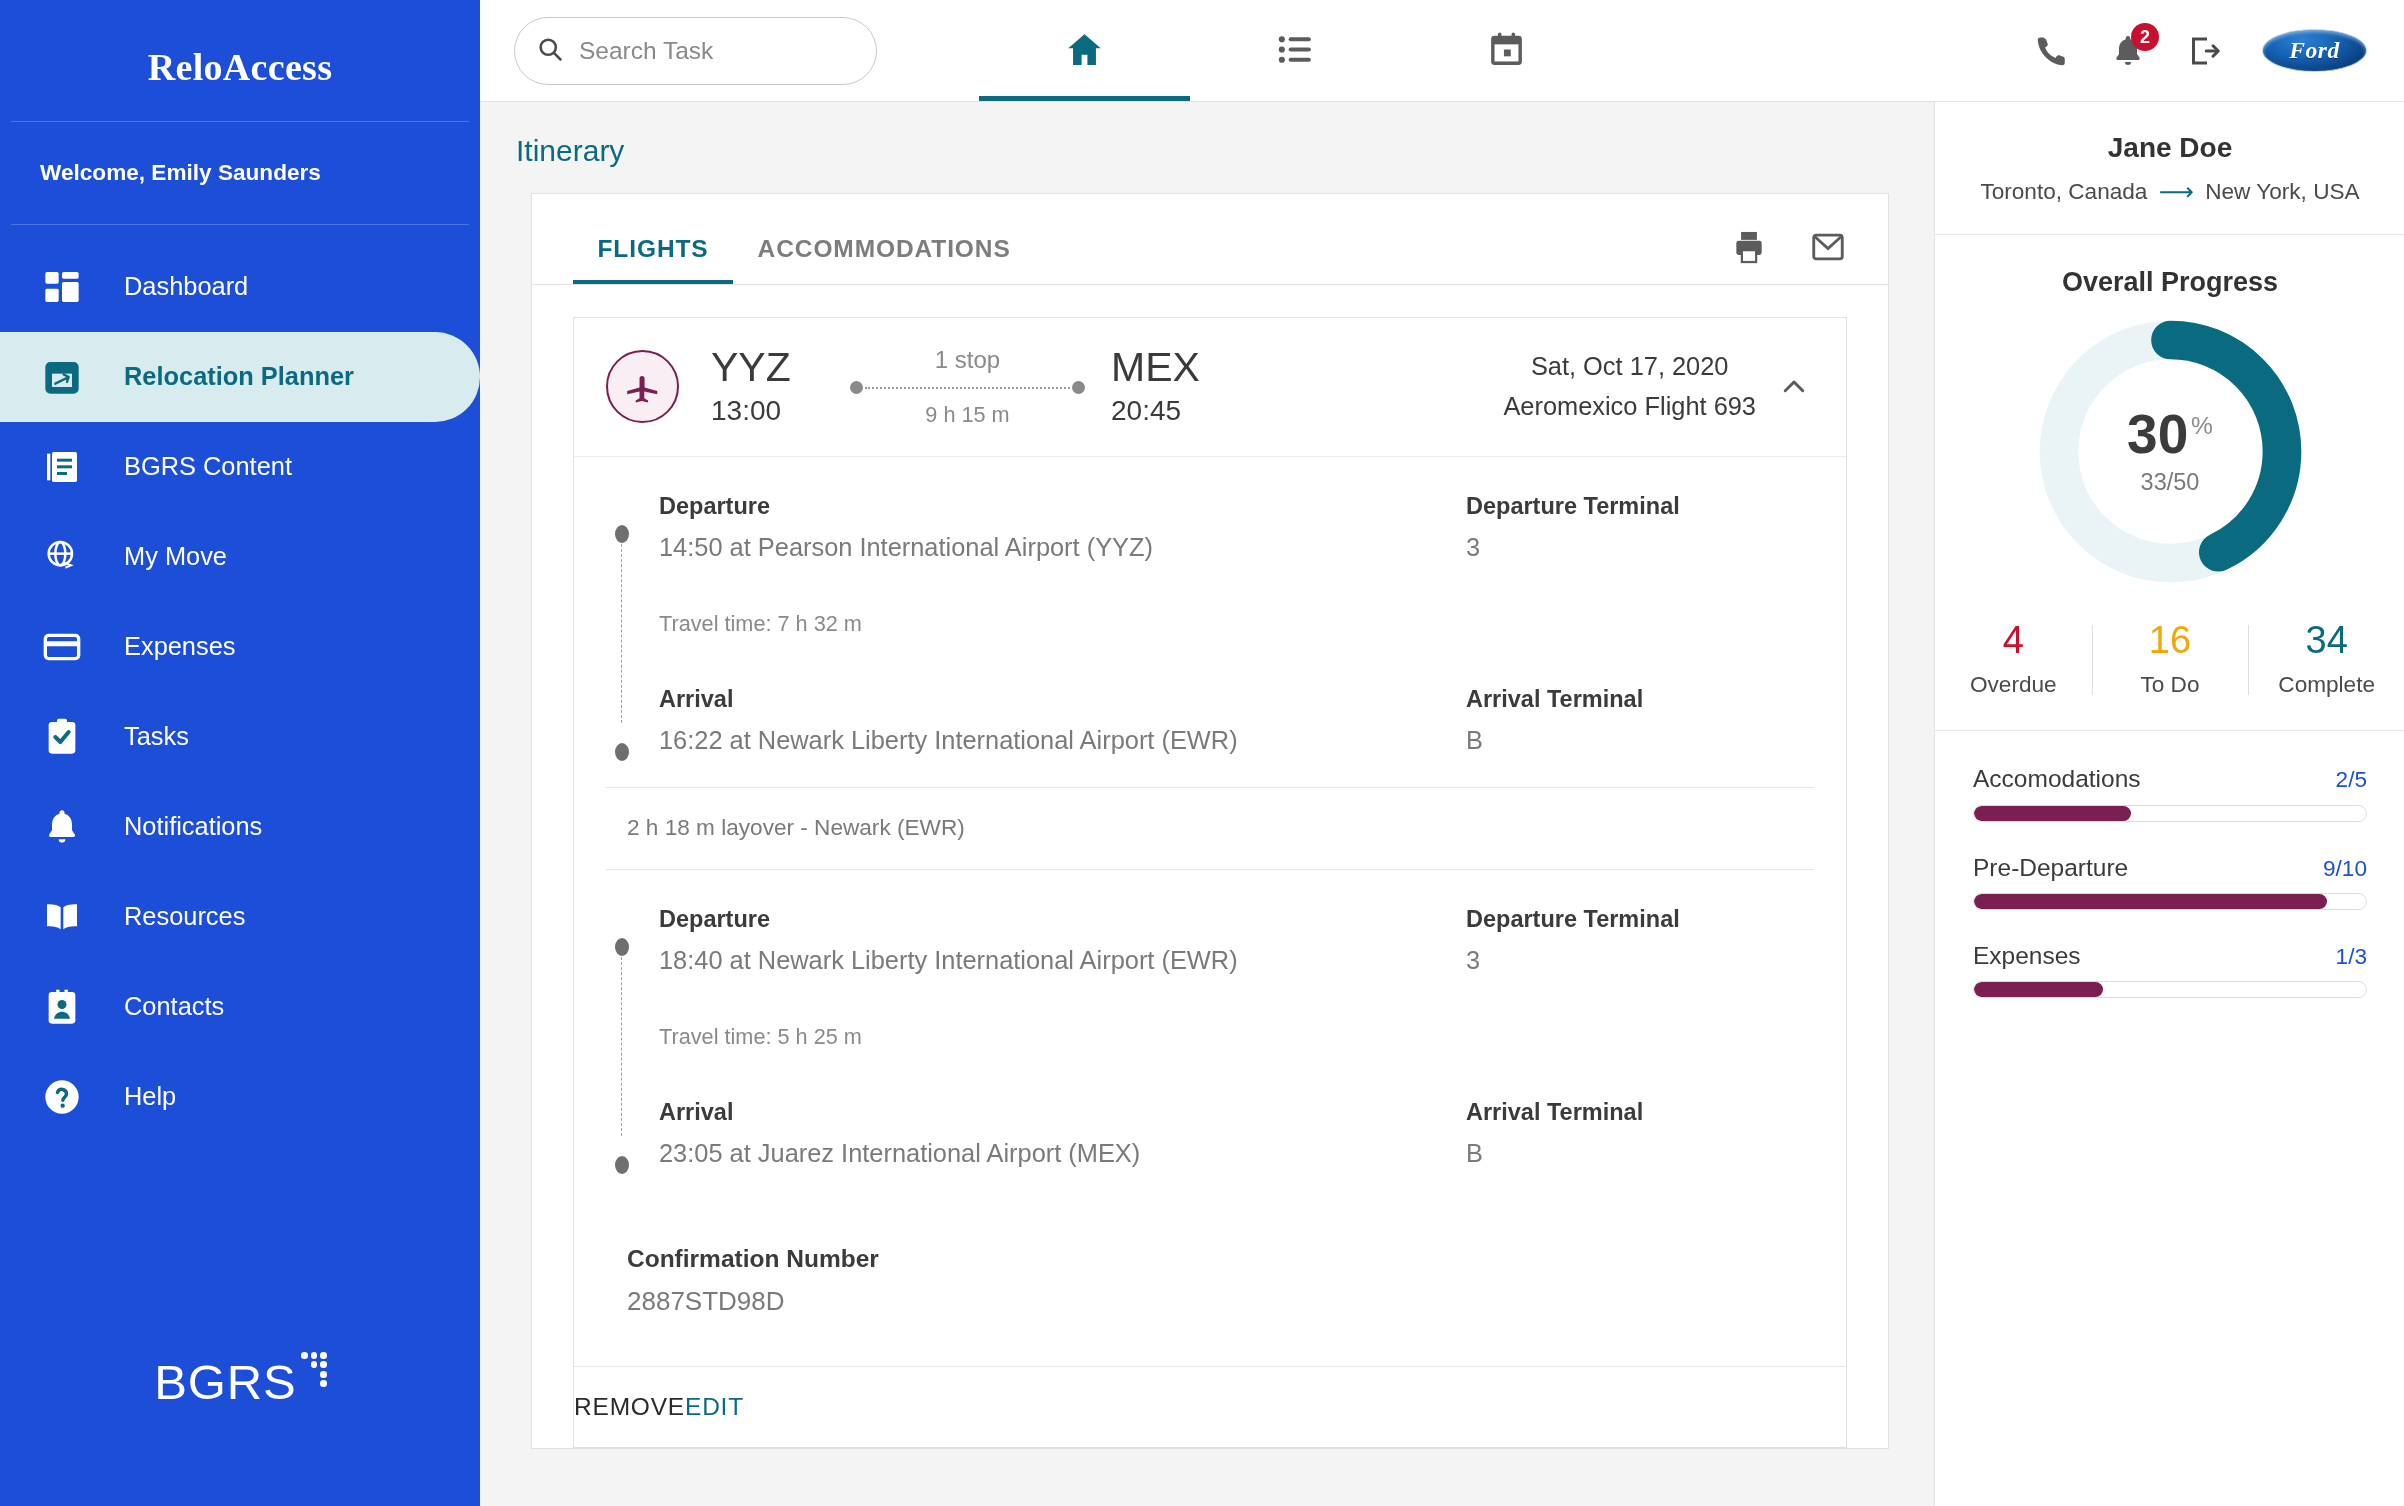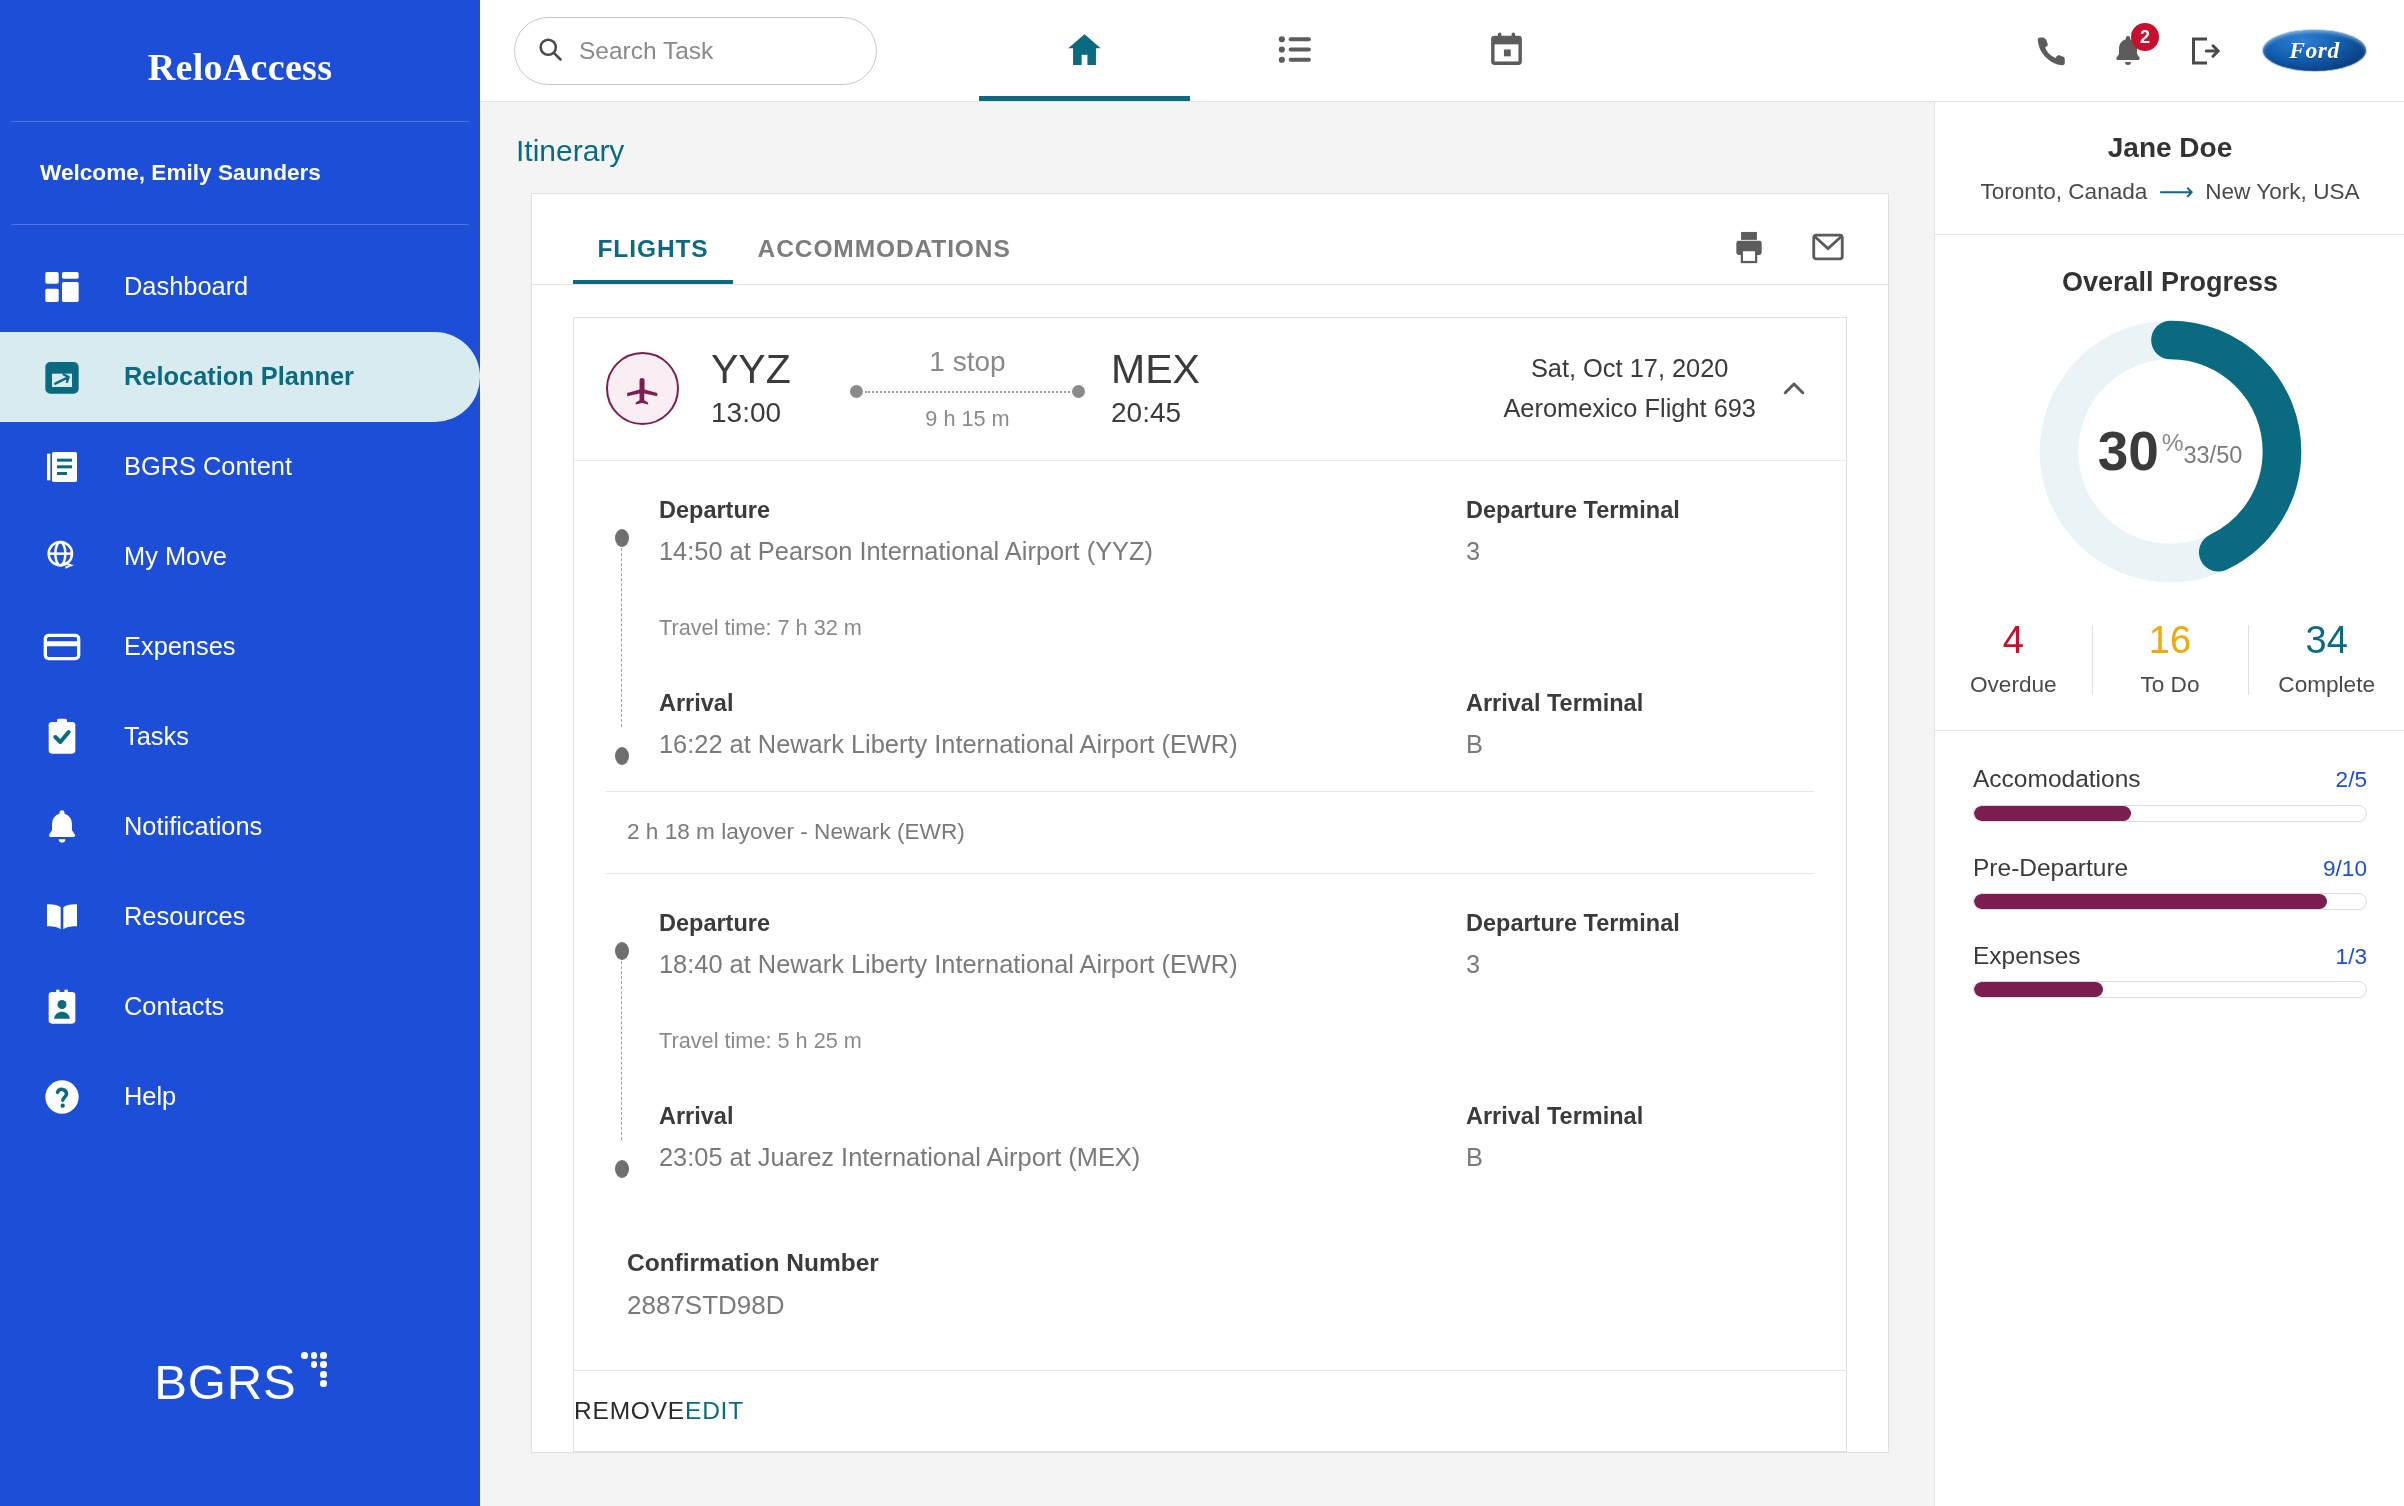--- a/index.html
+++ b/index.html
@@ -169,21 +169,21 @@
     width: 73px; height: 73px; border-radius: 50%;
     border: 2.8px solid #7b1f52; background: #f8eef4;
     display: flex; align-items: center; justify-content: center;
     flex: 0 0 73px; margin-right: 32px;
   }
   .plane-circle svg { width: 38px; height: 38px; }
   .leg { text-align: left; min-width: 113px; }
   .leg .code { font-size: 41px; color: #3b3b3b; font-weight: 400; line-height: 1.05; }
   .leg .time { font-size: 28px; color: #3b3b3b; margin-top: 5.6px; }
   .route { flex: 0 0 235px; margin: 0 26px; text-align: center; position: relative; }
-  .route .stops { font-size: 28px; color: #8a8a8a; margin-bottom: 7.5px; }
+  .route .stops { font-size: 24px; color: #8a8a8a; margin-bottom: 7.5px; }
   .route .dur { font-size: 21.7px; color: #8a8a8a; margin-top: 7.5px; }
   .route-line { display: flex; align-items: center; height: 13px; }
   .route-dot { width: 13px; height: 13px; border-radius: 50%; background: #8a8a8a; flex: 0 0 13px; }
   .route-dash { flex: 1 1 auto; border-top: 2.8px dotted #9a9a9a; margin: 0 1.9px; }
   .fc-meta { margin-left: auto; text-align: center; padding-right: 17px; }
   .fc-meta .d1 { font-size: 25.4px; color: #3b3b3b; }
   .fc-meta .d2 { font-size: 25.4px; color: #3b3b3b; margin-top: 11.3px; }
   .chev { width: 41px; flex: 0 0 41px; display: flex; align-items: center; justify-content: center; cursor: pointer; }
   .chev svg { width: 30px; height: 30px; }
 
@@ -221,21 +221,21 @@
   }
   .rr-user { padding: 30px 22.6px 28px 22.6px; text-align: center; border-bottom: 0.9px solid #e6e6e6; }
   .rr-name { font-size: 28px; font-weight: 700; color: #333; }
   .rr-route { font-size: 22.6px; color: #4a4a4a; margin-top: 13px; display: flex; align-items: center; justify-content: center; gap: 11.3px; }
   .rr-arrow { color: #0a6a80; font-size: 24.5px; }
   .rr-prog-title { text-align: center; font-size: 27px; font-weight: 700; color: #333; padding: 32px 0 5.6px 0; }
   .donut-wrap { display: flex; justify-content: center; padding: 11.3px 0 5.6px 0; position: relative; }
   .donut { position: relative; width: 273px; height: 273px; }
   .donut svg { width: 273px; height: 273px; transform: rotate(-90deg); }
   .donut-center {
-    position: absolute; inset: 0; display: flex; flex-direction: row;
+    position: absolute; inset: 0; display: flex; flex-direction: column;
     align-items: center; justify-content: center;
   }
   .donut-pct { display: flex; align-items: flex-start; }
   .donut-num { font-size: 55px; font-weight: 700; color: #3b3b3b; line-height: 1; }
   .donut-sym { font-size: 24.5px; color: #8a8a8a; margin-top: 5.6px; margin-left: 2.8px; }
   .donut-frac { font-size: 23.5px; color: #7a7a7a; margin-top: 7.5px; }
 
   .stats { display: flex; border-bottom: 0.9px solid #e6e6e6; padding: 28px 0 32px 0; }
   .stat { flex: 1 1 0; text-align: center; position: relative; }
   .stat + .stat::before {

